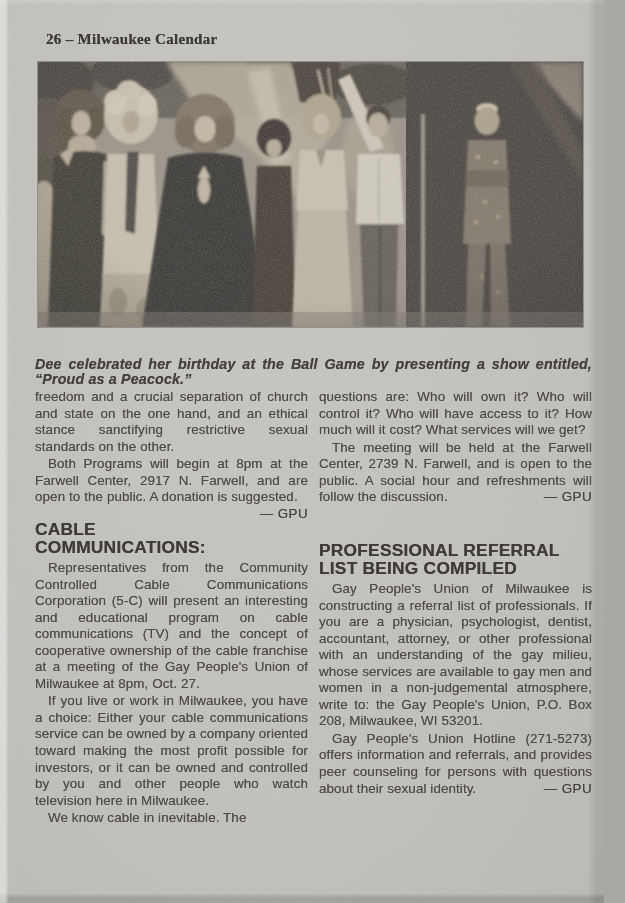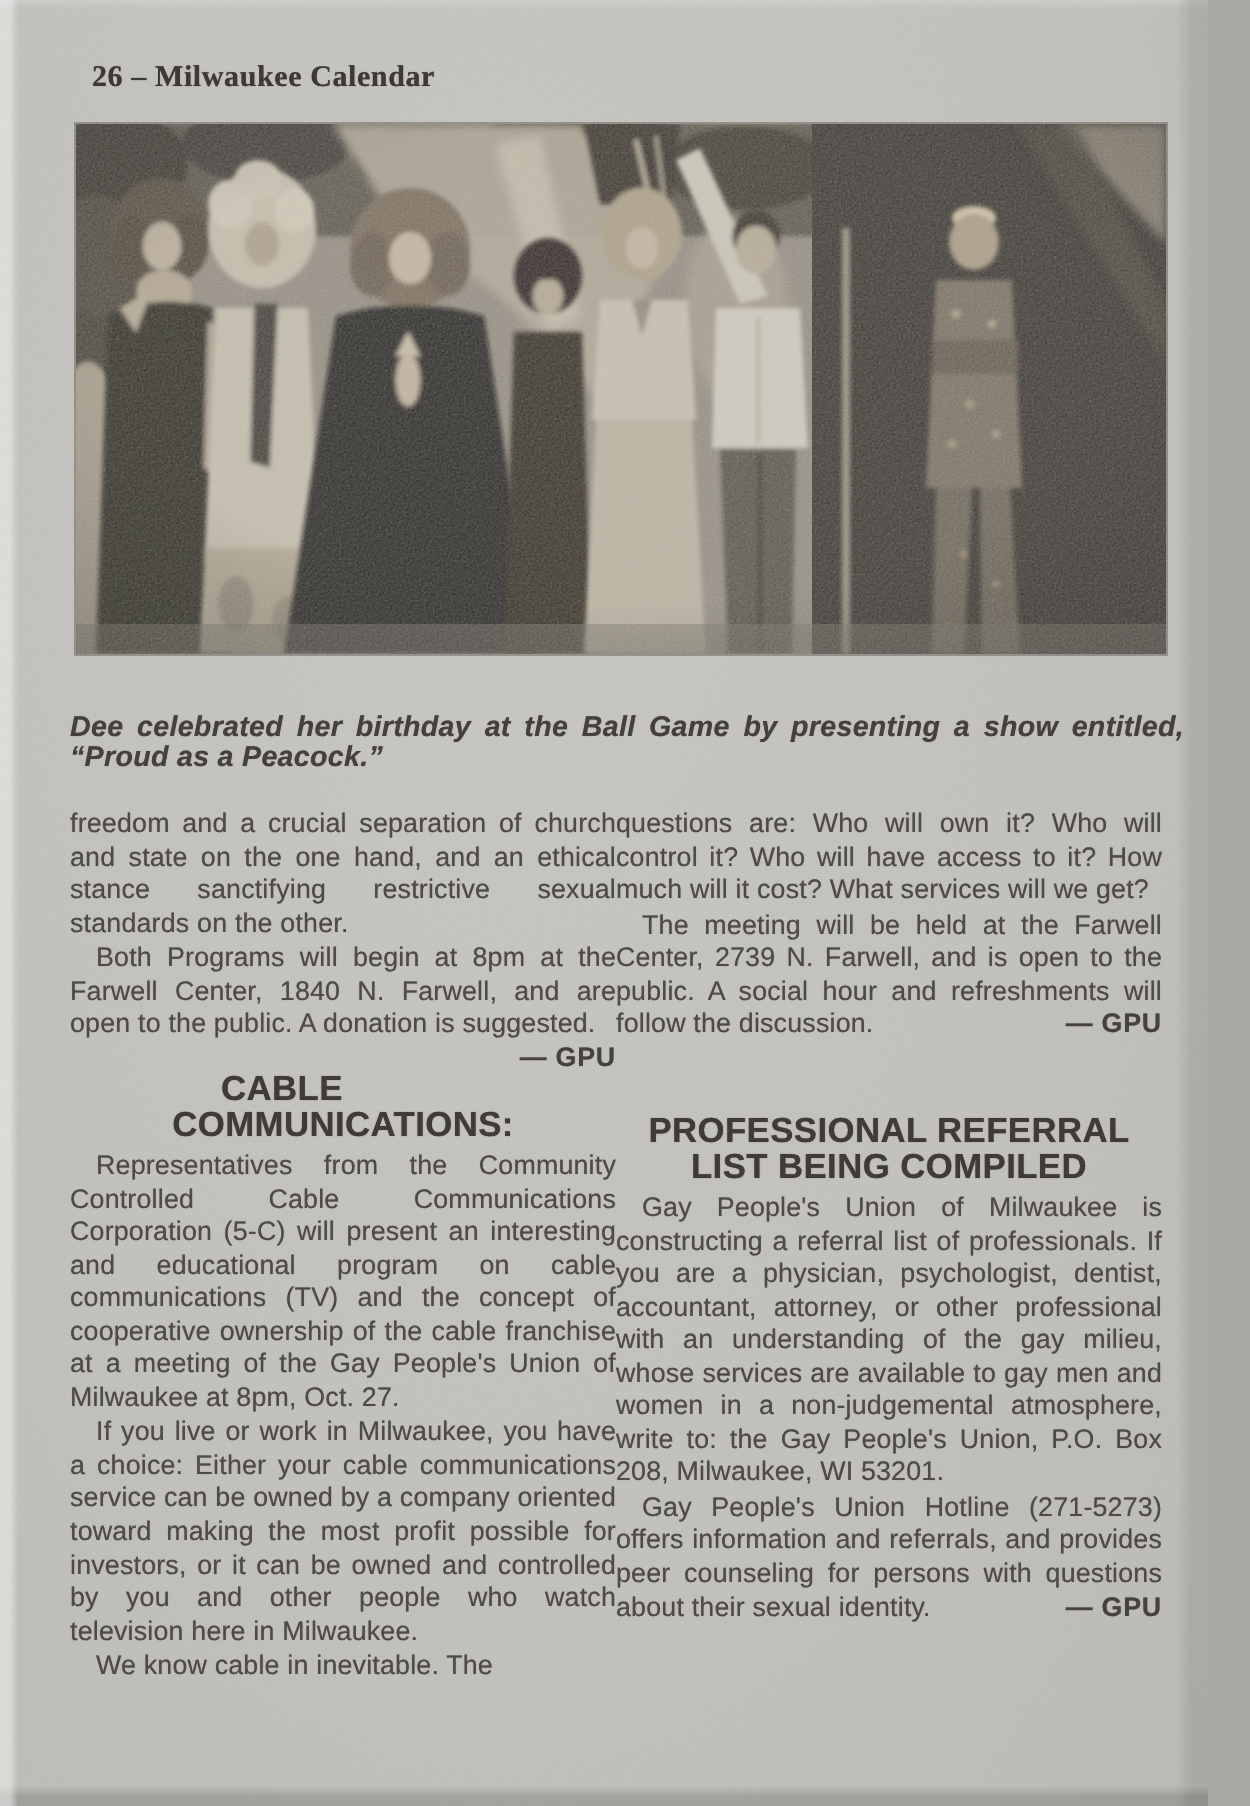--- a/index.html
+++ b/index.html
@@ -30,33 +30,33 @@
     position:absolute; left:35px; top:330px; width:556px;
     text-align:right; font-style:italic; font-size:13px; color:#4b4843;
   }
   .caption {
     position:absolute; left:35px; top:357px; width:557px;
     font-style:italic; font-weight:700; font-size:14.3px; line-height:15.4px;
     text-align:justify; color:#3b3834; letter-spacing:.15px;
     text-shadow:0 0 .4px rgba(59,56,52,.7);
   }
   .columns {
-    position:absolute; left:35px; top:404px; width:557px;
-    display:flex; 
+    position:absolute; left:35px; top:389px; width:557px;
+    display:flex; gap:11px;
   }
   .col {
     width:273px; font-size:13.4px; line-height:16.55px;
     text-align:justify; color:#454240; letter-spacing:.1px;
     text-shadow:0 0 .4px rgba(64,61,58,.65);
   }
   .col p { margin:0 0 1px 0; text-indent:13px; }
   .col p.cont { text-indent:0; }
-  .byline { float:right; font-weight:700; letter-spacing:.4px; color:#3b3835; }
+  .byline { float:right; font-weight:400; letter-spacing:.4px; color:#3b3835; }
   .col h2 {
-    margin:14px 0 3px 0; text-align:center; font-weight:700;
+    margin:14px 0 3px 0; text-align:left; font-weight:700;
     font-size:17.4px; line-height:18.6px; letter-spacing:.2px; color:#343130;
     text-indent:0; text-shadow:0 0 .5px rgba(52,49,48,.8);
   }
   .col-right h2 { margin-top:35px; }
   .page-grain { position:absolute; left:0; top:0; pointer-events:none; opacity:.10; }
 </style>
 </head>
 <body>
 
 <div class="page">
@@ -199,21 +199,21 @@
       <rect width="545" height="265" filter="url(#grain)" opacity=".45"></rect>
     </svg>
   </figure>
 
   <div class="caption">Dee celebrated her birthday at the Ball Game by presenting a show entitled, “Proud as a Peacock.”</div>
 
   <div class="columns">
 
     <div class="col col-left">
       <p class="cont"><span>freedom and a crucial separation of church and state on the one hand, and an ethical stance sanctifying restrictive sexual standards on the other.</span></p>
-      <p><span>Both Programs will begin at 8pm at the Farwell Center, 1840 N. Farwell, and are open to the public. A donation is suggested.</span><span class="byline">— GPU</span></p>
+      <p><span>Both Programs will begin at 8pm at the Farwell Center, 2917 N. Farwell, and are open to the public. A donation is suggested.</span><span class="byline">— GPU</span></p>
       <h2><span>CABLE COMMUNICATIONS:</span><br></h2>
       <p><span>Representatives from the Community Controlled Cable Communications Corporation (5-C) will present an interesting and educational program on cable communications (TV) and the concept of cooperative ownership of the cable franchise at a meeting of the Gay People's Union of Milwaukee at 8pm, Oct. 27.</span></p>
       <p><span>If you live or work in Milwaukee, you have a choice: Either your cable communications service can be owned by a company oriented toward making the most profit possible for investors, or it can be owned and controlled by you and other people who watch television here in Milwaukee.</span></p>
       <p><span>We know cable in inevitable. The</span></p>
     </div>
 
     <div class="col col-right">
       <p class="cont"><span>questions are: Who will own it? Who will control it? Who will have access to it? How much will it cost? What services will we get?</span></p>
       <p><span>The meeting will be held at the Farwell Center, 2739 N. Farwell, and is open to the public. A social hour and refreshments will follow the discussion.</span><span class="byline">— GPU</span></p>
       <h2><span>PROFESSIONAL REFERRAL</span><br><span>LIST BEING COMPILED</span></h2>

